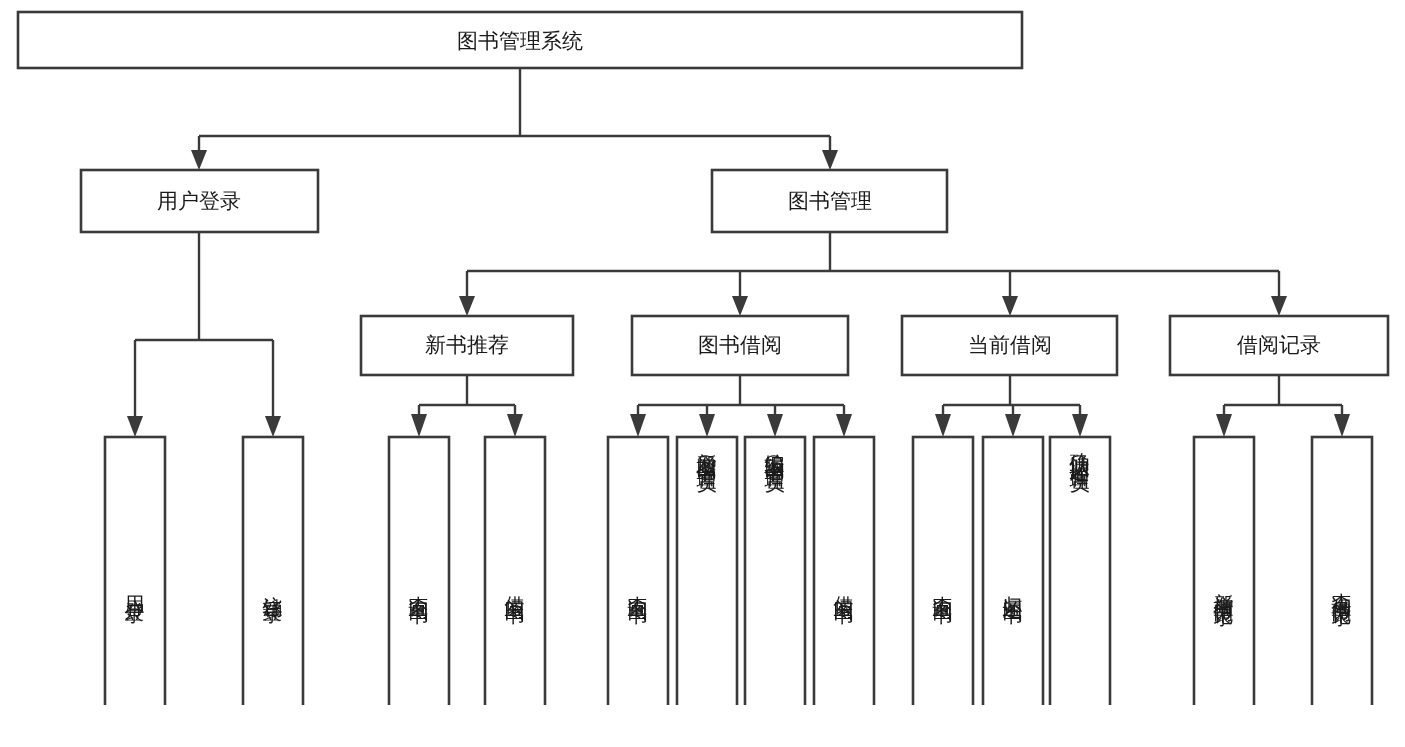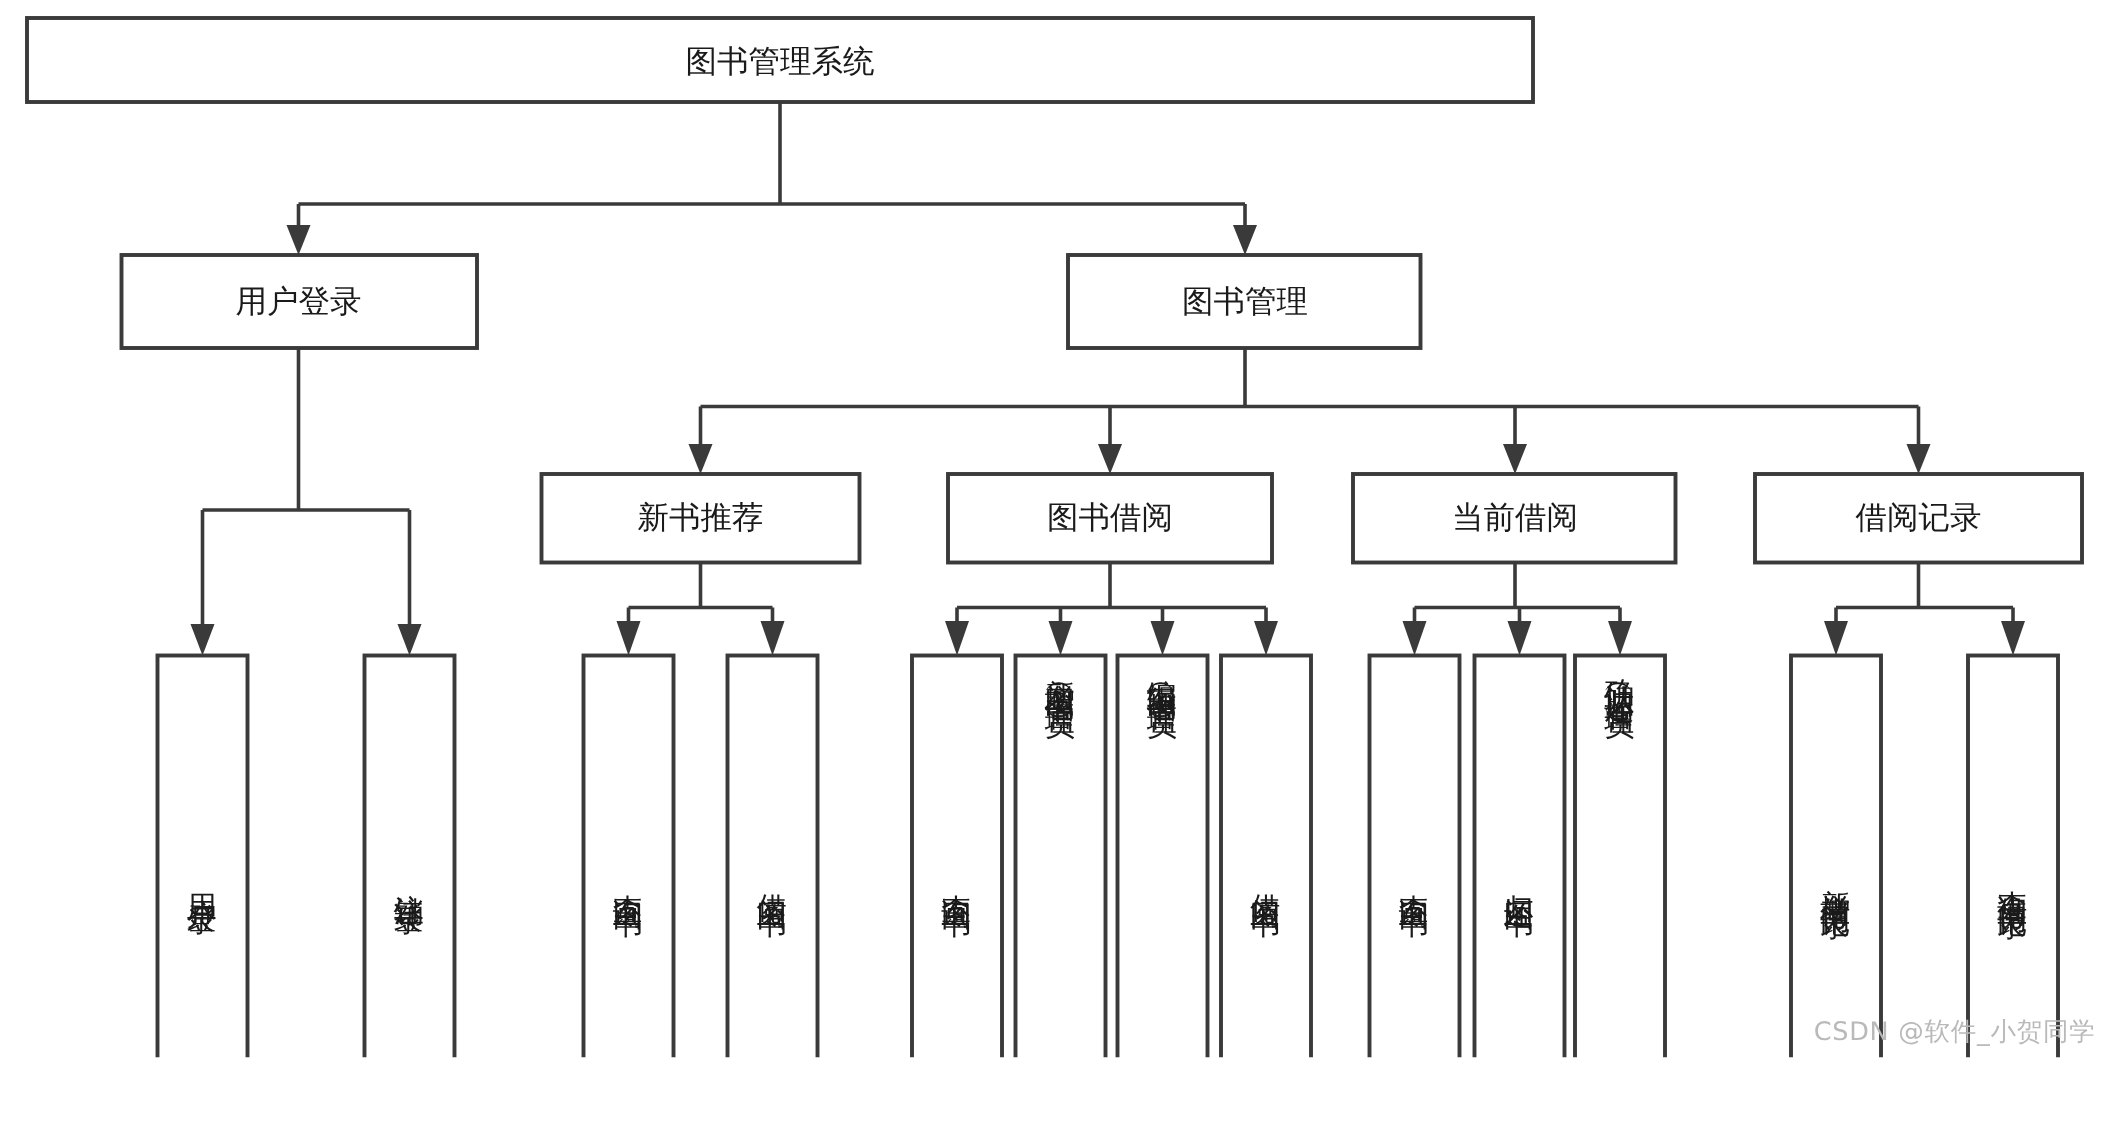--- a/index.html
+++ b/index.html
@@ -232,14 +232,13 @@
     <span class="leaf-label">确认归还（管理员）</span>
   </div>
 
   <div class="leaf-label-wrap" style="left:1194px; top:437px; width:60px; height:298px;">
     <span class="leaf-label">新增借阅记录</span>
   </div>
   <div class="leaf-label-wrap" style="left:1312px; top:437px; width:60px; height:298px;">
     <span class="leaf-label">查询借阅记录</span>
   </div>
 
-  <div class="watermark">CSDN @软件_小贺同学</div>
 </div>
 
 </body></html>

